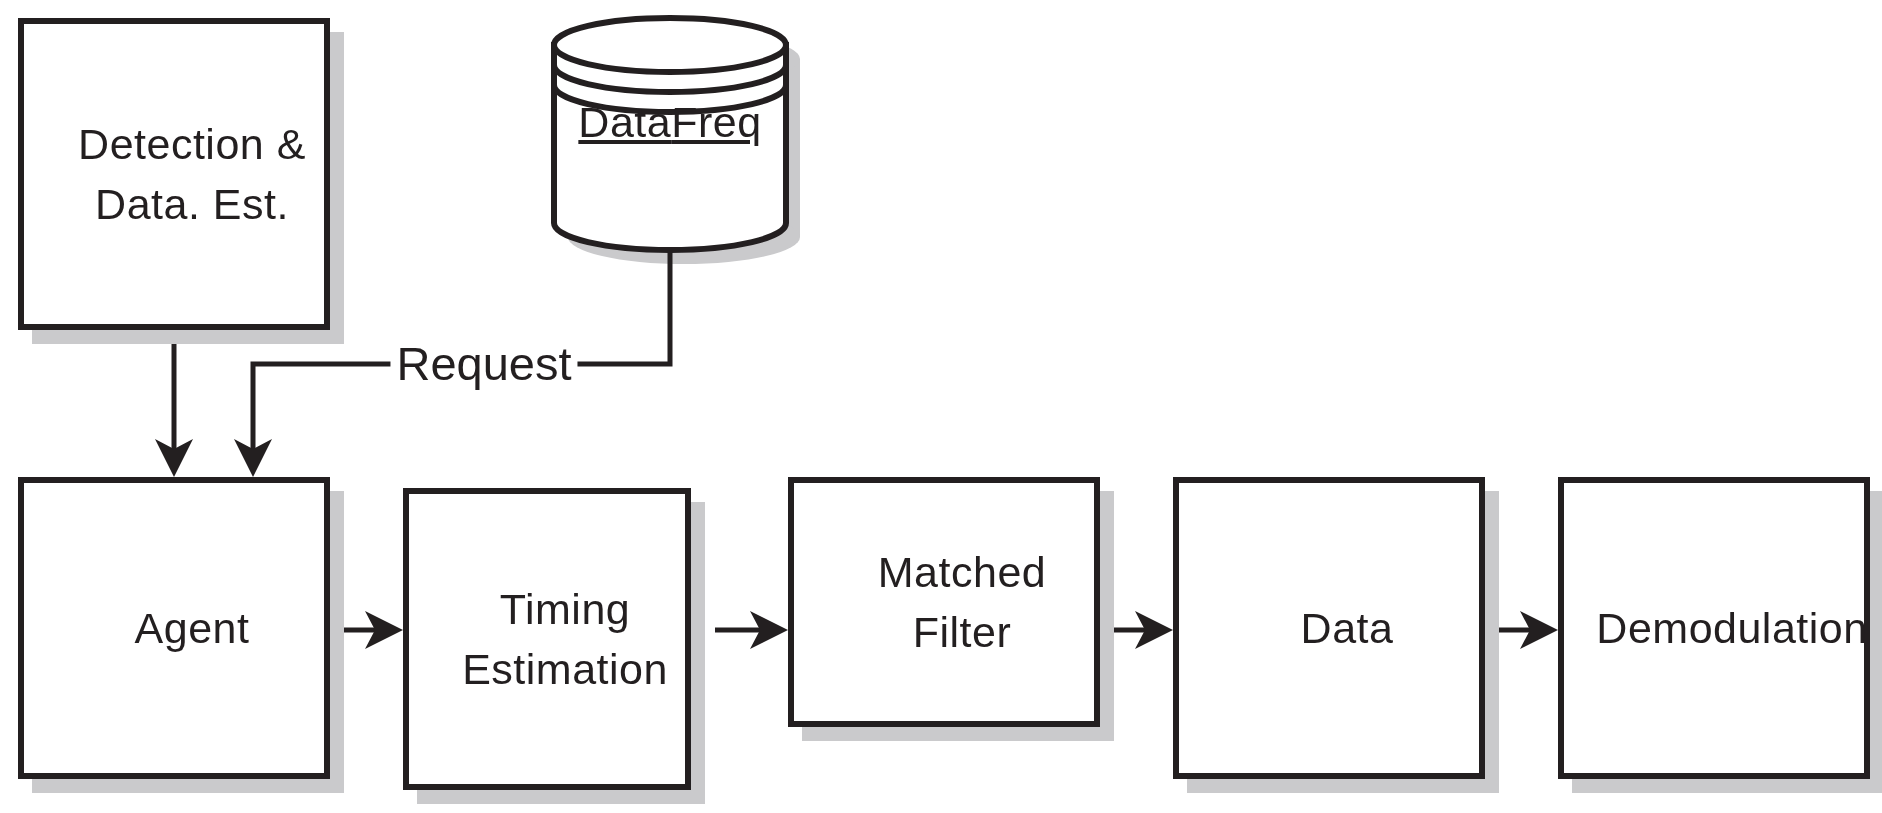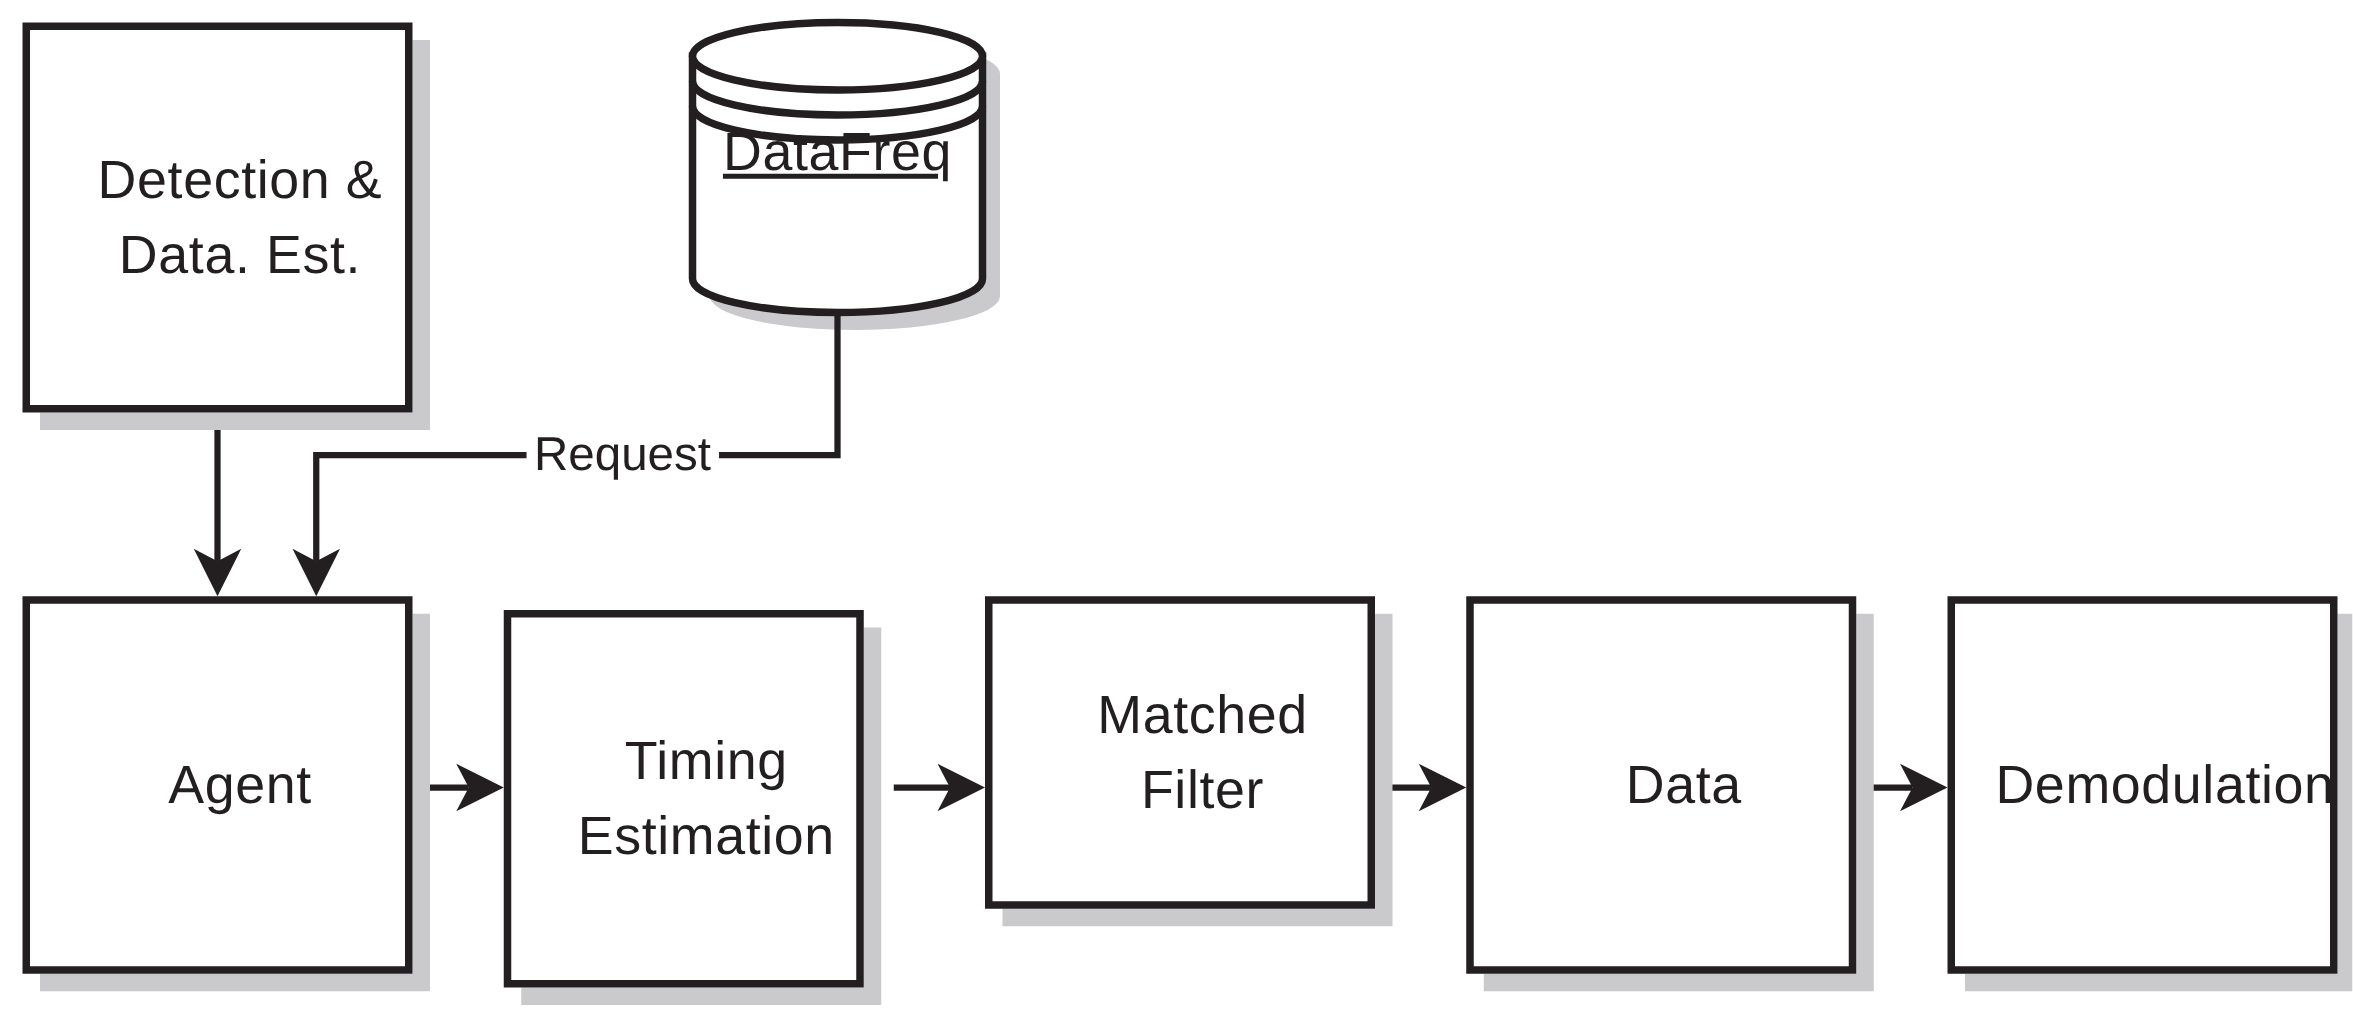--- a/index.html
+++ b/index.html
@@ -40,26 +40,25 @@
   }
   .db-label{
     position:absolute;
     display:flex;flex-direction:row;
     justify-content:center;text-decoration:underline;
   }
   .label .line{display:block;}
   .edge-label{
     position:absolute;
     transform:translate(-50%,-50%);
-    font-size:38px;
+    font-size:47px;
     line-height:46px;
     background:var(--bg);
     padding:0 6px;
     white-space:nowrap;
-    margin-left:14px;
   }
 </style>
 </head>
 <body>
 
 <div class="canvas">
 
   <svg class="wires" width="1882" height="813" viewBox="0 0 1882 813">
 
     <g class="shadow-fill" transform="translate(14,14)">

